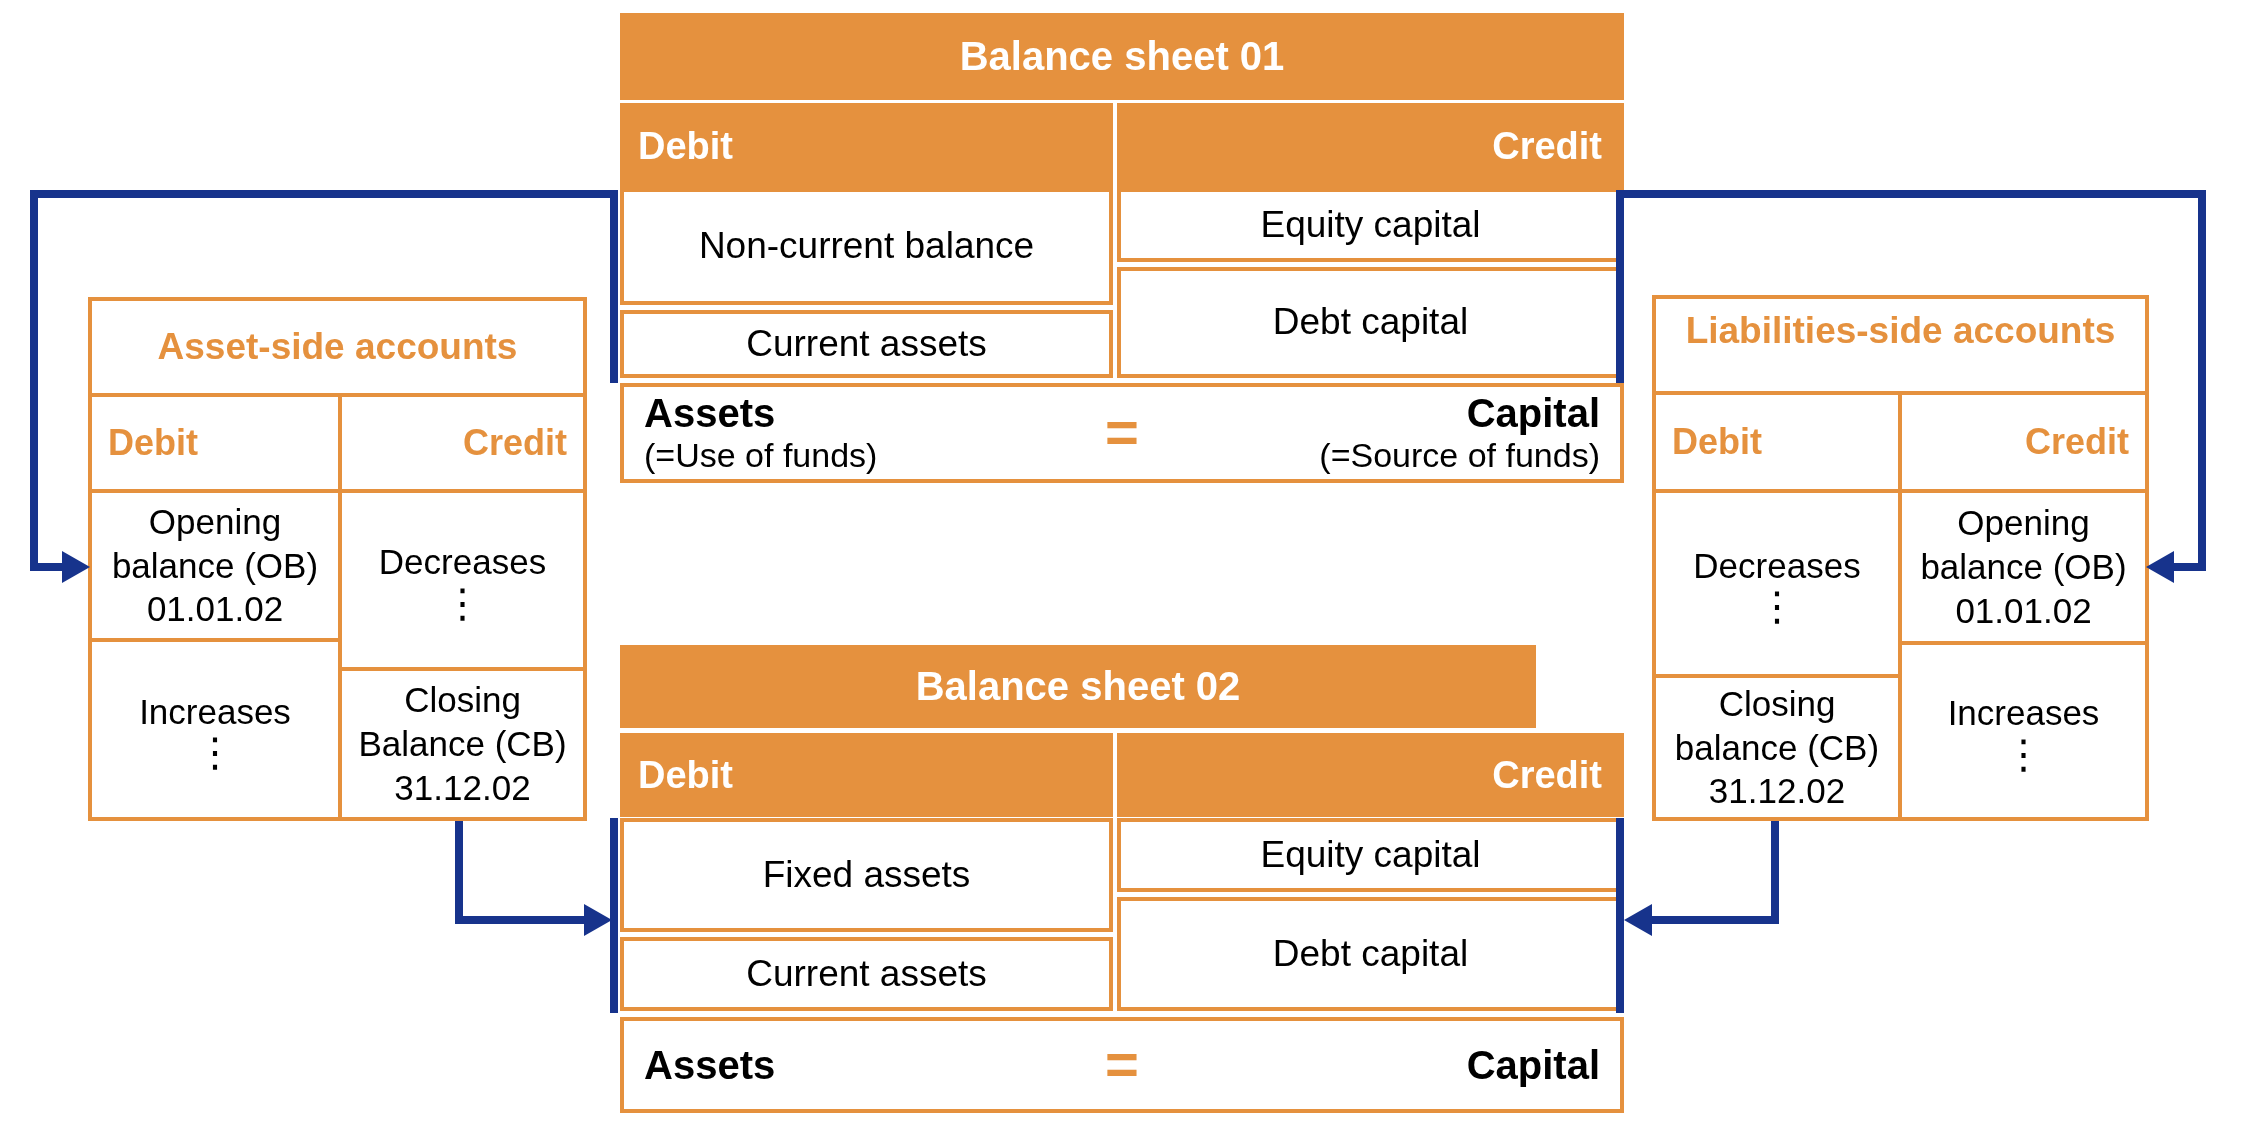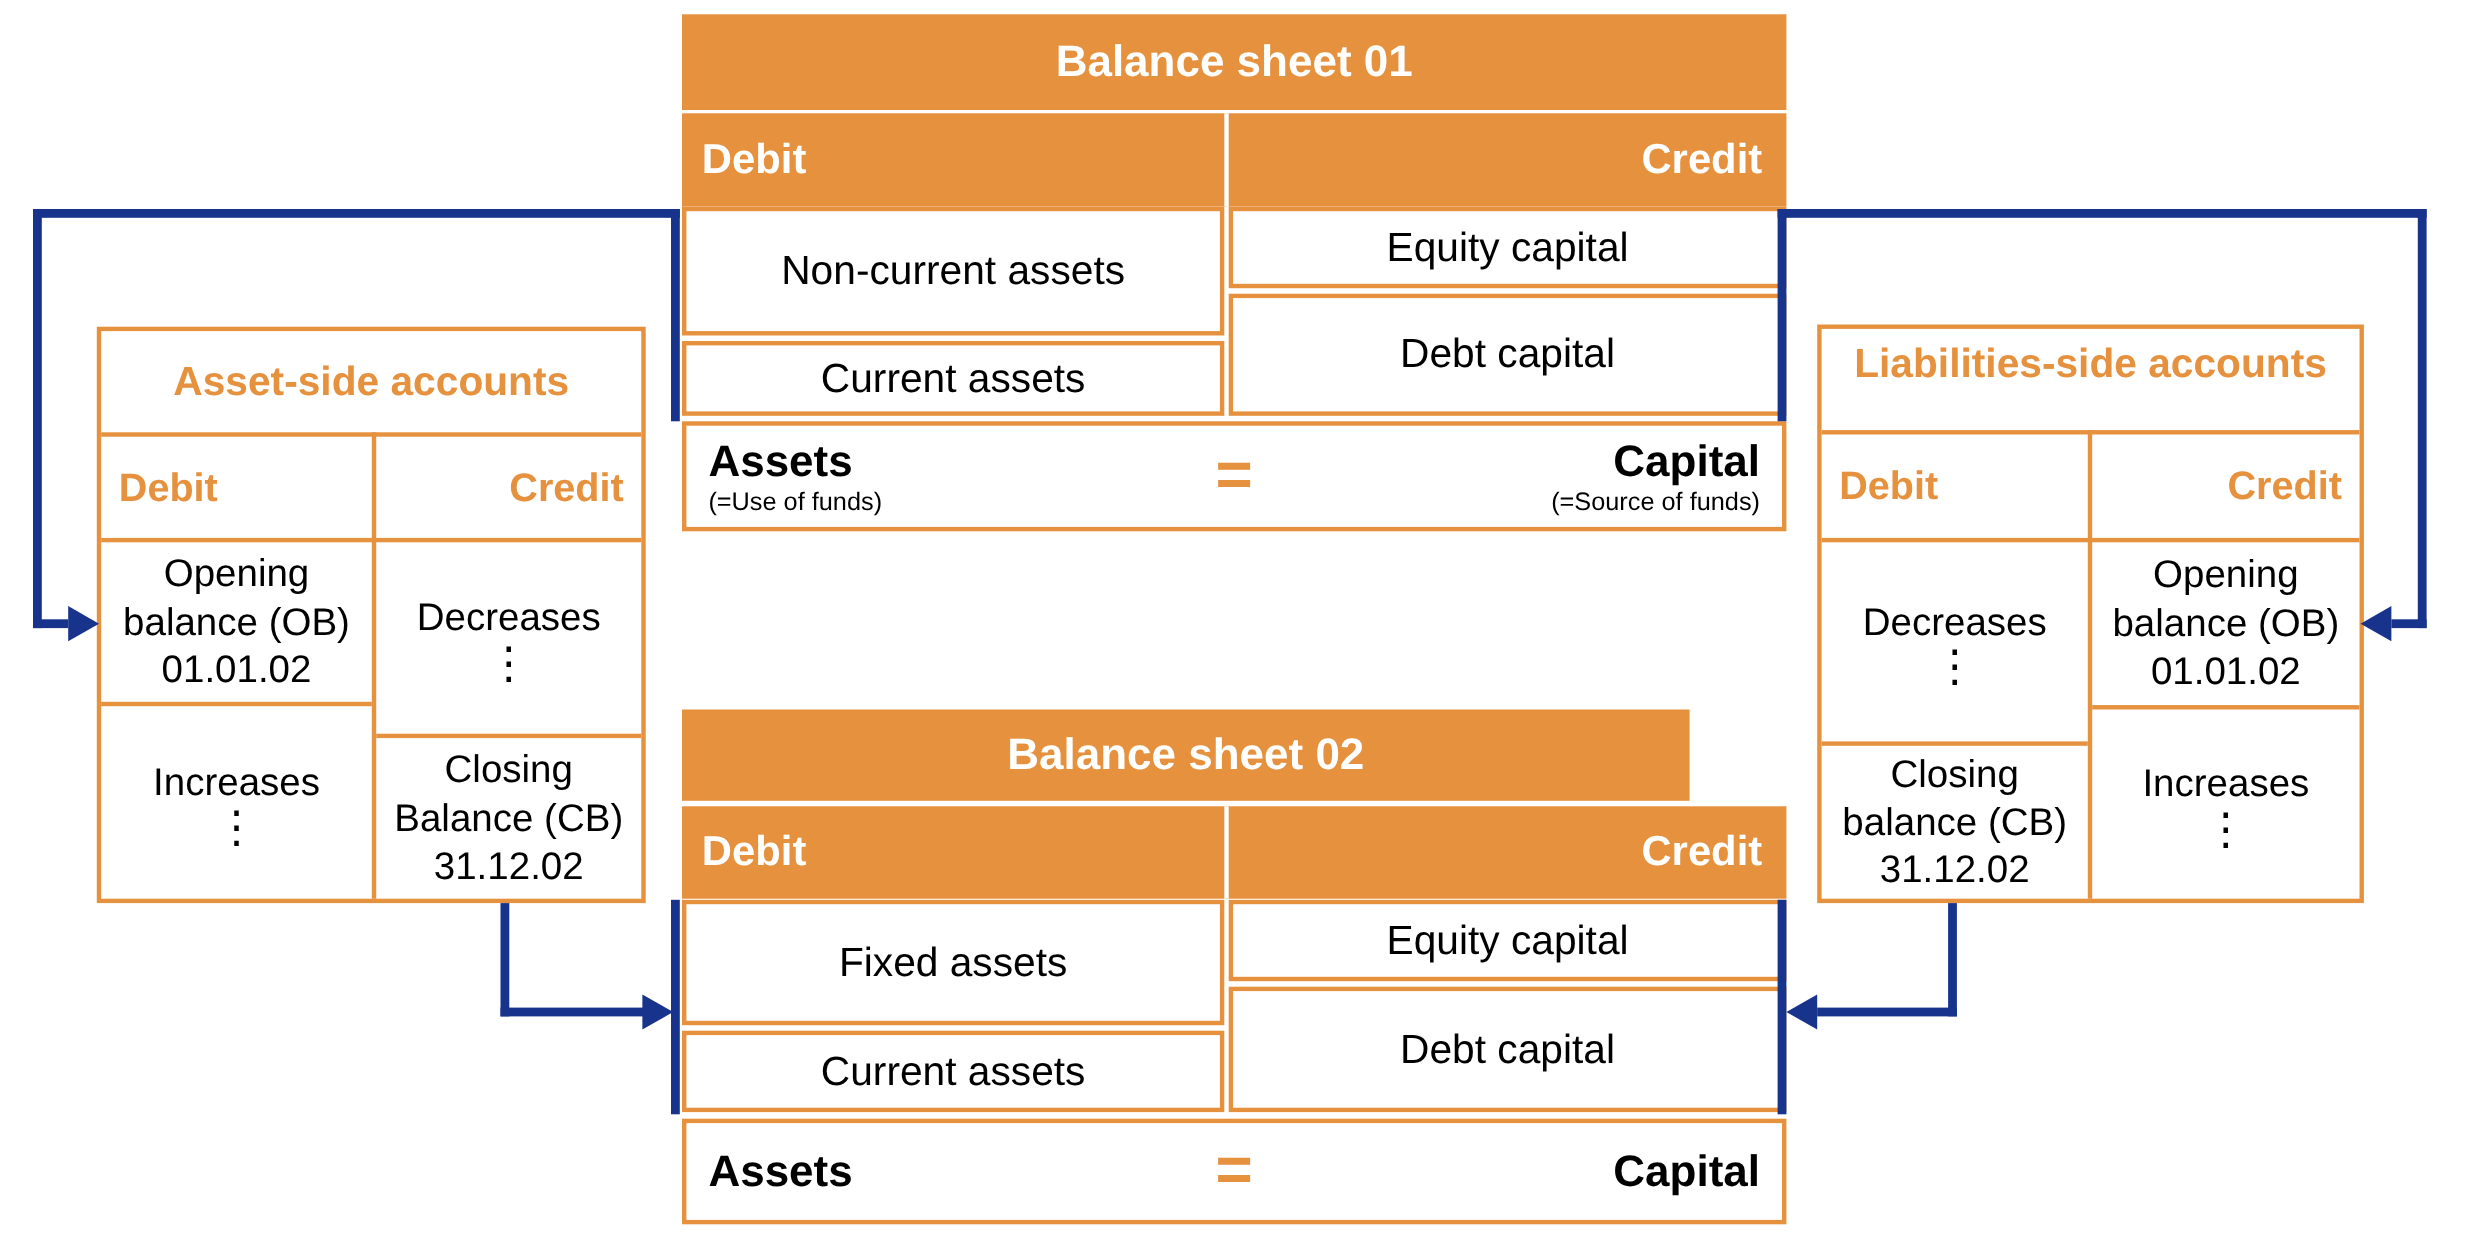--- a/index.html
+++ b/index.html
@@ -23,21 +23,21 @@
   .bs-dc .dc-split{position:absolute;top:0;width:4px;height:100%;background:#fff;}
   .cell{
     position:absolute;background:#fff;border:4px solid var(--orange);box-sizing:border-box;
     display:flex;align-items:center;justify-content:center;text-align:center;
     font-size:37px;line-height:1.2;
   }
   .eqrow{position:absolute;background:#fff;border:4px solid var(--orange);box-sizing:border-box;}
   .eq-left{position:absolute;left:20px;top:50%;transform:translateY(-50%);display:flex;flex-direction:column;align-items:flex-start;}
   .eq-right{position:absolute;right:20px;top:50%;transform:translateY(-50%);display:flex;flex-direction:column;align-items:flex-end;}
   .eq-big{font-size:40px;font-weight:700;line-height:1.15;}
-  .eq-sub{font-size:23px;line-height:1.15;}
+  .eq-sub{font-size:34px;line-height:1.15;}
   .eq-sign{
     position:absolute;left:50%;top:50%;transform:translate(-50%,-52%);
     color:var(--orange);font-weight:700;font-size:58px;
   }
   
   .ta{position:absolute;background:#fff;border:4px solid var(--orange);box-sizing:border-box;}
   .ta-line{position:absolute;background:var(--orange);}
   .ta-title{
     position:absolute;left:0;width:100%;display:flex;align-items:center;justify-content:center;
     color:var(--orange);font-weight:700;font-size:37px;
@@ -61,21 +61,21 @@
 
 <div class="canvas">
 
   <div class="bs" style="left:620px;top:13px;width:1004px;height:470px;">
     <div class="bs-hdr" style="left:0;top:0;width:1004px;height:87px;">Balance sheet 01</div>
     <div class="bs-dc" style="left:0;top:90px;width:1004px;height:85px;">
       <span class="dc-debit">Debit</span>
       <span class="dc-credit">Credit</span>
       <span class="dc-split" style="left:493px;"></span>
     </div>
-    <div class="cell" style="left:0;top:175px;width:493px;height:117px;">Non-current assets</div>
+    <div class="cell" style="left:0;top:175px;width:493px;height:117px;">Non-current balance</div>
     <div class="cell" style="left:0;top:297px;width:493px;height:68px;">Current assets</div>
     <div class="cell" style="left:497px;top:175px;width:507px;height:74px;">Equity capital</div>
     <div class="cell" style="left:497px;top:254px;width:507px;height:111px;">Debt capital</div>
     <div class="eqrow" style="left:0;top:370px;width:1004px;height:100px;">
       <div class="eq-left">
         <span class="eq-big">Assets</span>
         <span class="eq-sub">(=Use of funds)</span>
       </div>
       <span class="eq-sign">=</span>
       <div class="eq-right">

